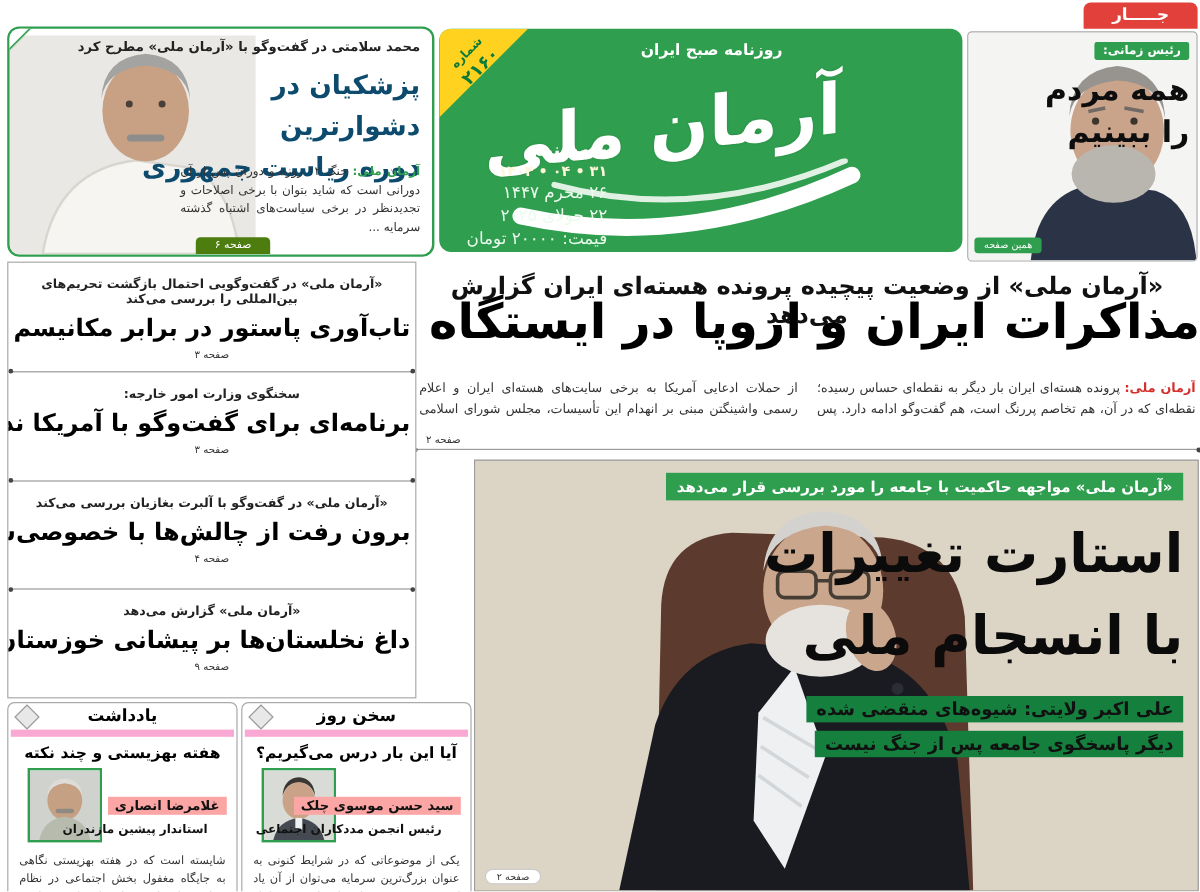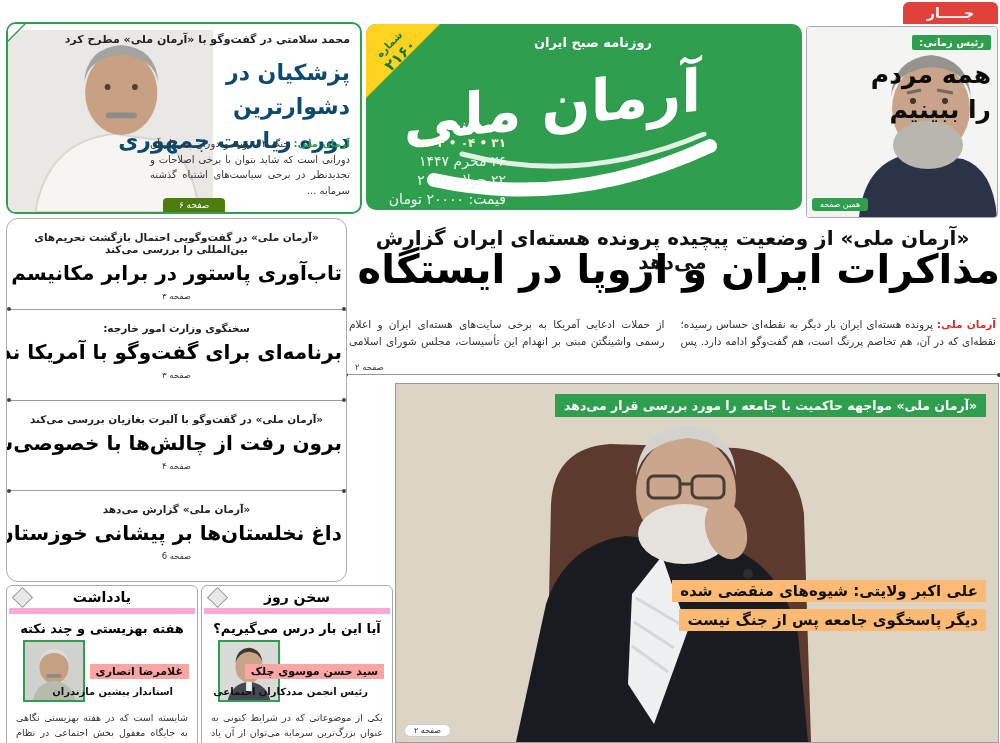--- a/index.html
+++ b/index.html
@@ -50,36 +50,36 @@
   .lead-sec{left:345px;top:218px;width:655px;height:160px;}
   .lead-kicker{position:absolute;top:8px;width:100%;text-align:center;font-size:20px;font-weight:bold;color:#111;}
   .lead-headline{position:absolute;top:28px;width:100%;text-align:center;font-size:40px;font-weight:900;letter-spacing:-1px;color:#000;white-space:nowrap;}
   .lead-body{position:absolute;top:98px;right:4px;left:4px;height:44px;overflow:hidden;column-count:2;column-gap:16px;font-size:10.6px;line-height:1.6;text-align:justify;color:#333;direction:rtl;}
   .lead-pagetag{position:absolute;top:144px;left:10px;font-size:8.5px;color:#333;}
   .lead-rule{position:absolute;top:156px;left:0;right:0;border-top:1px solid #9a9a9a;}
   .lead-rule::before,.lead-rule::after{content:"";position:absolute;top:-2.5px;width:4px;height:4px;background:#444;border-radius:50%;}
   .lead-rule::before{right:-1px;}.lead-rule::after{left:-1px;}
 
   
-  .side-col{left:6px;top:218px;width:339px;height:362px;border:1px solid #aaa;border-radius:12px;background:#fff;display:flex;flex-direction:column;overflow:hidden;}
+  .side-col{left:6px;top:218px;width:339px;height:362px;border:1px solid #aaa;border-radius:0;background:#fff;display:flex;flex-direction:column;overflow:hidden;}
   .side-art{flex:1;position:relative;text-align:center;padding-top:10px;}
   .side-kicker{font-size:10.5px;font-weight:bold;color:#222;margin:2px 8px 6px;}
   .side-headline{font-size:20px;font-weight:900;color:#000;letter-spacing:-0.5px;margin:4px 4px 6px;white-space:nowrap;}
   .side-page{font-size:8.5px;color:#333;margin-top:2px;}
   .side-sep{position:relative;border-top:1px solid #9a9a9a;margin:0 2px;}
   .side-sep::before,.side-sep::after{content:"";position:absolute;top:-2.5px;width:4px;height:4px;background:#444;border-radius:50%;}
   .side-sep::before{right:-2px;}.side-sep::after{left:-2px;}
 
   
   .vel-box{left:395px;top:383px;width:602px;height:358px;border:1px solid #9b9b9b;background:#dcd5c6;overflow:hidden;}
   .vel-photo{position:absolute;top:0;left:0;height:100%;width:430px;}
   .vel-kicker{position:absolute;top:10px;right:12px;background:#2f9e4e;color:#fff;font-size:12.5px;font-weight:bold;padding:4px 9px;}
   .vel-headline{position:absolute;top:44px;right:12px;text-align:right;font-size:45px;font-weight:900;line-height:1.5;letter-spacing:-1px;color:#0b0b0b;}
   .vel-quote{position:absolute;top:196px;right:12px;text-align:right;}
-  .vel-quote span{display:inline-block;background:#fdba74;color:#111;font-size:15px;font-weight:900;padding:2px 8px;margin-bottom:7px;}
+  .vel-quote span{display:inline-block;background:#15803d;color:#111;font-size:15px;font-weight:900;padding:2px 8px;margin-bottom:7px;}
   .vel-tag{position:absolute;bottom:5px;left:8px;background:#fff;border-radius:8px;font-size:8px;color:#333;padding:1px 9px;border:1px solid #ccc;}
 
   
   .note-box{top:585px;width:190px;height:170px;border:1px solid #aaa;border-radius:6px;background:#fff;overflow:hidden;}
   .nb-left{left:6px;} .nb-mid{left:201px;}
   .nb-header{position:relative;height:22px;border-bottom:6px solid #f9a8d4;margin:0 2px;text-align:center;font-size:14px;font-weight:900;line-height:22px;color:#000;}
   .nb-diamond{position:absolute;left:6px;top:4px;width:13px;height:13px;background:#e8e8e8;border:1px solid #999;transform:rotate(45deg);}
   .nb-title{text-align:center;font-size:13px;font-weight:900;color:#000;margin:7px 4px 4px;}
   .nb-row{position:relative;height:66px;margin:2px 8px 0;}
   .nb-photo{position:absolute;left:8px;top:0;width:62px;height:62px;border:2px solid #2f9e4e;box-sizing:border-box;}
@@ -188,21 +188,21 @@
     <div class="side-sep"></div>
     <div class="side-art">
       <div class="side-kicker">«آرمان ملی» در گفت‌وگو با آلبرت بغازیان بررسی می‌کند</div>
       <div class="side-headline">برون رفت از چالش‌ها با خصوصی‌سازی واقعی</div>
       <div class="side-page">صفحه ۴</div>
     </div>
     <div class="side-sep"></div>
     <div class="side-art">
       <div class="side-kicker">«آرمان ملی» گزارش می‌دهد</div>
       <div class="side-headline">داغ نخلستان‌ها بر پیشانی خوزستان</div>
-      <div class="side-page">صفحه 6</div>
+      <div class="side-page">صفحه ۹</div>
     </div>
   </div>
 
   <div class="abs vel-box">
     <svg class="vel-photo" viewBox="0 0 430 358" preserveAspectRatio="xMidYMax slice">
       <rect width="430" height="358" fill="#dcd5c6"></rect>
       <path d="M150,358 L155,120 Q158,64 214,60 L340,64 Q400,70 408,130 L415,358 Z" fill="#5d3a2e"></path>
       <path d="M120,358 L150,220 Q170,160 230,152 L330,162 Q385,180 402,250 L412,358 Z" fill="#191b20"></path>
       <path d="M236,210 L266,172 L292,246 L258,340 L232,300 Z" fill="#eef0f2"></path>
       <path d="M240,214 L284,240 M238,238 L278,264 M236,262 L272,288" stroke="#d3d7da" stroke-width="3"></path>
@@ -211,20 +211,24 @@
       <ellipse cx="288" cy="150" rx="46" ry="30" fill="#e6e3de"></ellipse>
       <rect x="252" y="92" width="32" height="22" rx="6" fill="none" stroke="#463e35" stroke-width="3"></rect>
       <rect x="296" y="92" width="32" height="22" rx="6" fill="none" stroke="#463e35" stroke-width="3"></rect>
       <line x1="284" y1="100" x2="296" y2="100" stroke="#463e35" stroke-width="3"></line>
       <ellipse cx="330" cy="146" rx="20" ry="30" fill="#c9a68c" transform="rotate(-18 330 146)"></ellipse>
       <circle cx="352" cy="190" r="5" fill="#2a2d33"></circle>
         <circle cx="356" cy="212" r="5" fill="#2a2d33"></circle>
         <circle cx="360" cy="234" r="5" fill="#2a2d33"></circle>
     </svg>
     <div class="vel-kicker">«آرمان ملی» مواجهه حاکمیت با جامعه را مورد بررسی قرار می‌دهد</div>
+    <div class="vel-headline">
+      <span>استارت تغییرات</span><br>
+      <span>با انسجام ملی</span>
+    </div>
     <div class="vel-quote">
       <span>علی اکبر ولایتی: شیوه‌های منقضی شده</span><br>
       <span>دیگر پاسخگوی جامعه پس از جنگ نیست</span>
     </div>
     <div class="vel-tag">صفحه ۲</div>
   </div>
 
   <div class="abs note-box nb-left">
     <div class="nb-header">
       <span class="nb-diamond"></span>

